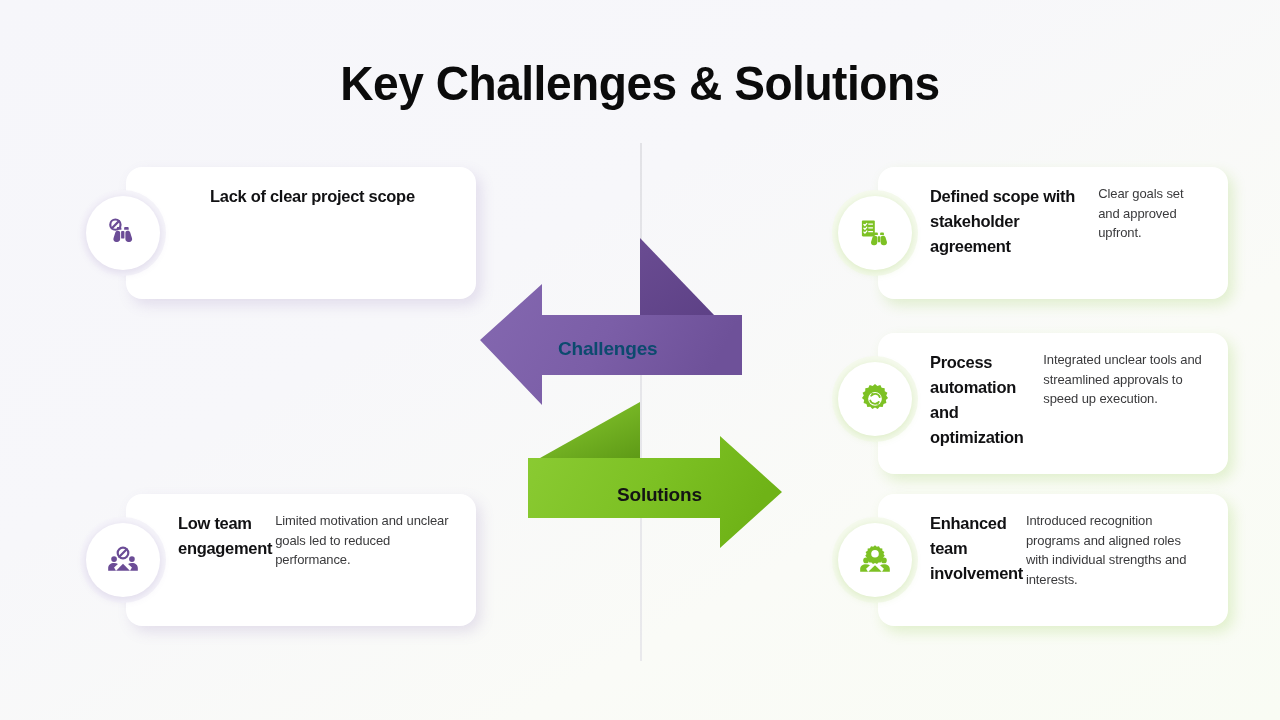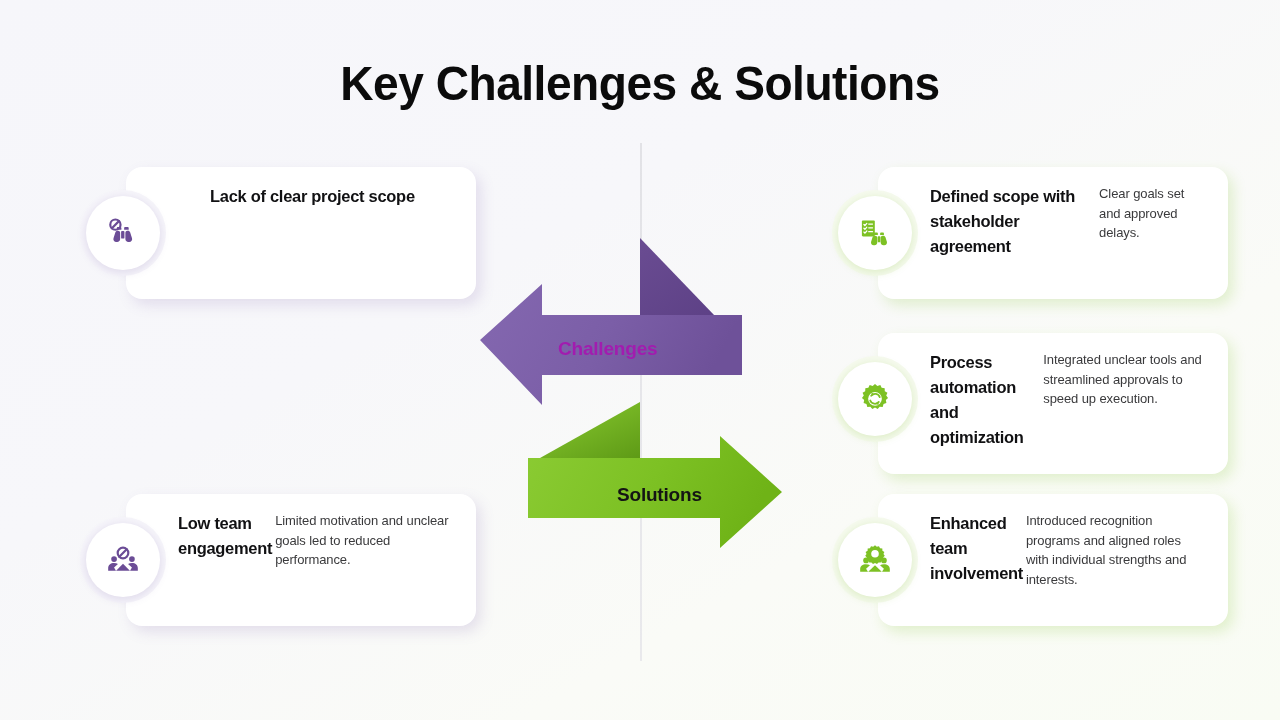--- a/index.html
+++ b/index.html
@@ -140,21 +140,21 @@
     z-index: 4;
   }
   .arrow-label {
     position: absolute;
     font-size: 19px;
     font-weight: 700;
     letter-spacing: -0.2px;
     font-family: "Liberation Sans", sans-serif;
     white-space: nowrap;
   }
-  .label-challenges { color: #a21caf; left: 88px; top: 108px; }
+  .label-challenges { color: #0c4a6e; left: 88px; top: 108px; }
   .label-solutions  { color: #141414; left: 147px; top: 254px; }
 </style>
 </head>
 <body>
 
 <div class="title">Key Challenges &amp; Solutions</div>
 
 <div class="divider"></div>
 
 <div class="col col-left">
@@ -203,21 +203,21 @@
     </div>
   </div>
 
 </div>
 
 <div class="col col-right">
 
   <div class="row row-1">
     <div class="card">
       <div class="card-title">Defined scope with stakeholder agreement</div>
-      <div class="card-desc">Clear goals set and approved delays.</div>
+      <div class="card-desc">Clear goals set and approved upfront.</div>
     </div>
     <div class="badge">
       <svg viewBox="0 0 40 40" xmlns="http://www.w3.org/2000/svg">
         <g fill="#7DC124">
           <path d="M7.4 6.8h11.2c.7 0 1.2.5 1.2 1.2v14.4c0 .7-.5 1.2-1.2 1.2H7.4c-.7 0-1.2-.5-1.2-1.2V8.0c0-.7.5-1.2 1.2-1.2z"></path>
         </g>
         <g stroke="#ffffff" stroke-width="1.3" stroke-linecap="round" fill="none">
           <path d="M8.3 11.0l1.1 1.1 2.0-2.2"></path>
           <path d="M8.3 15.0l1.1 1.1 2.0-2.2"></path>
           <path d="M8.3 19.0l1.1 1.1 2.0-2.2"></path>

